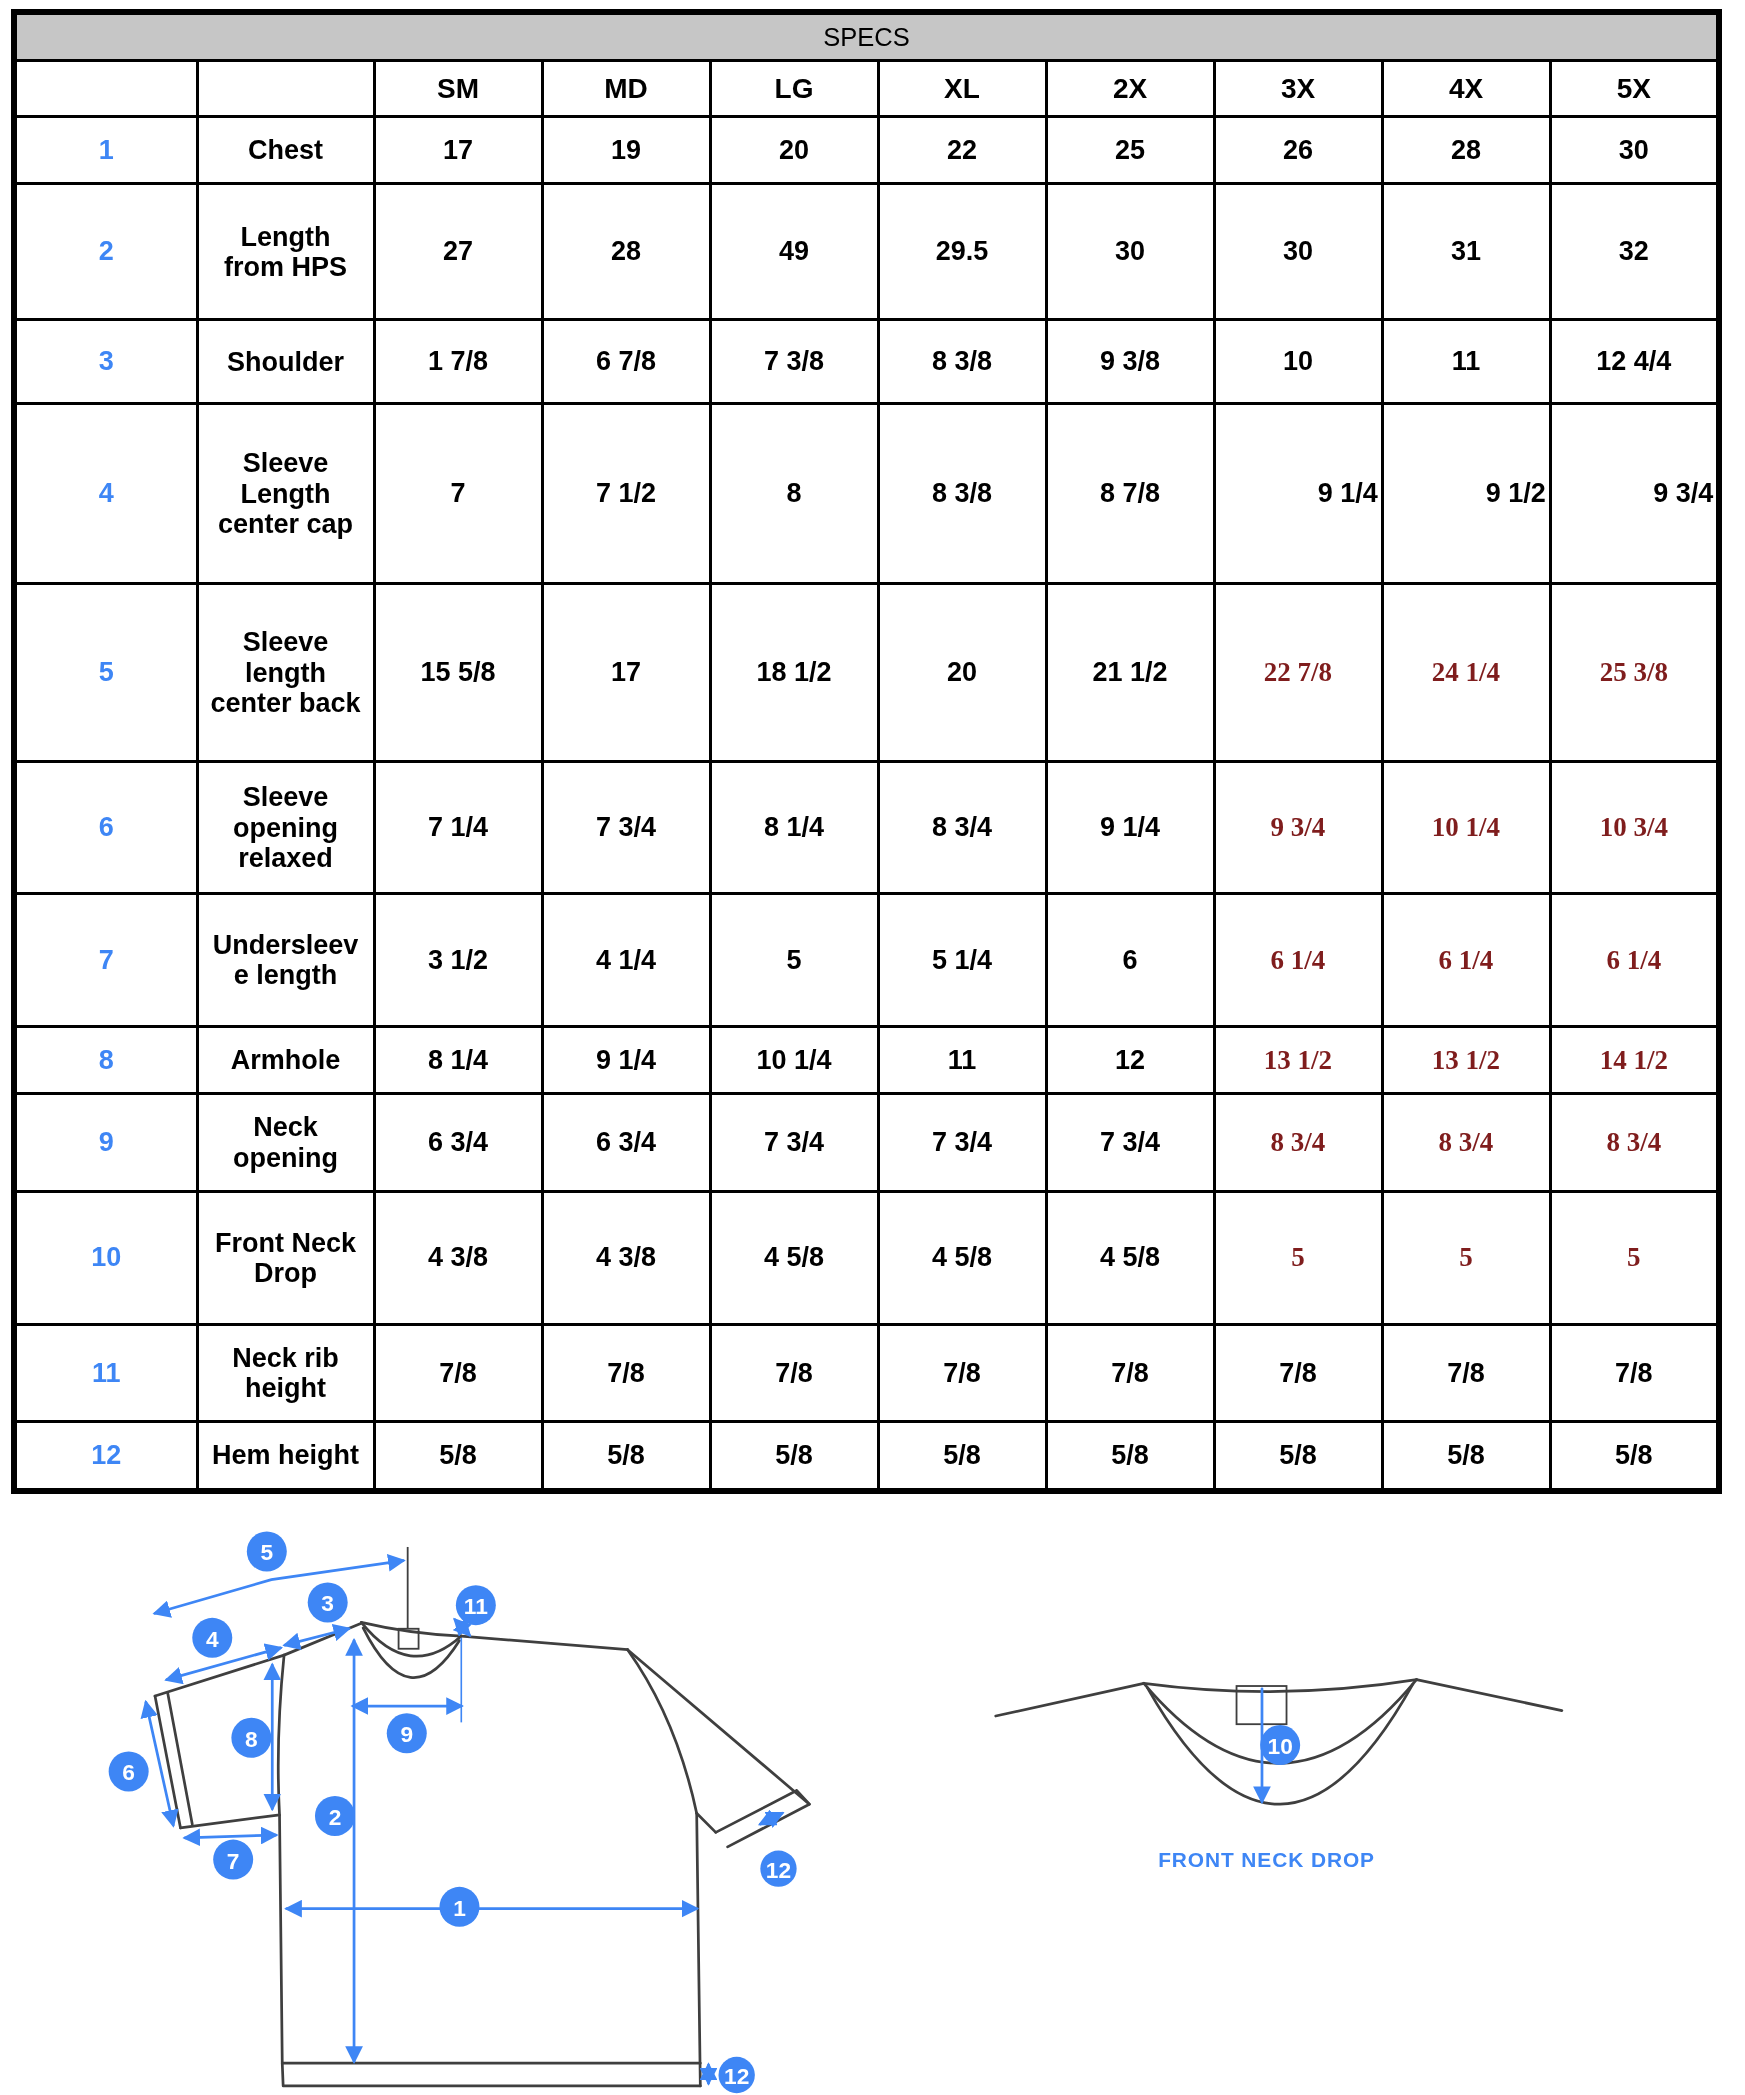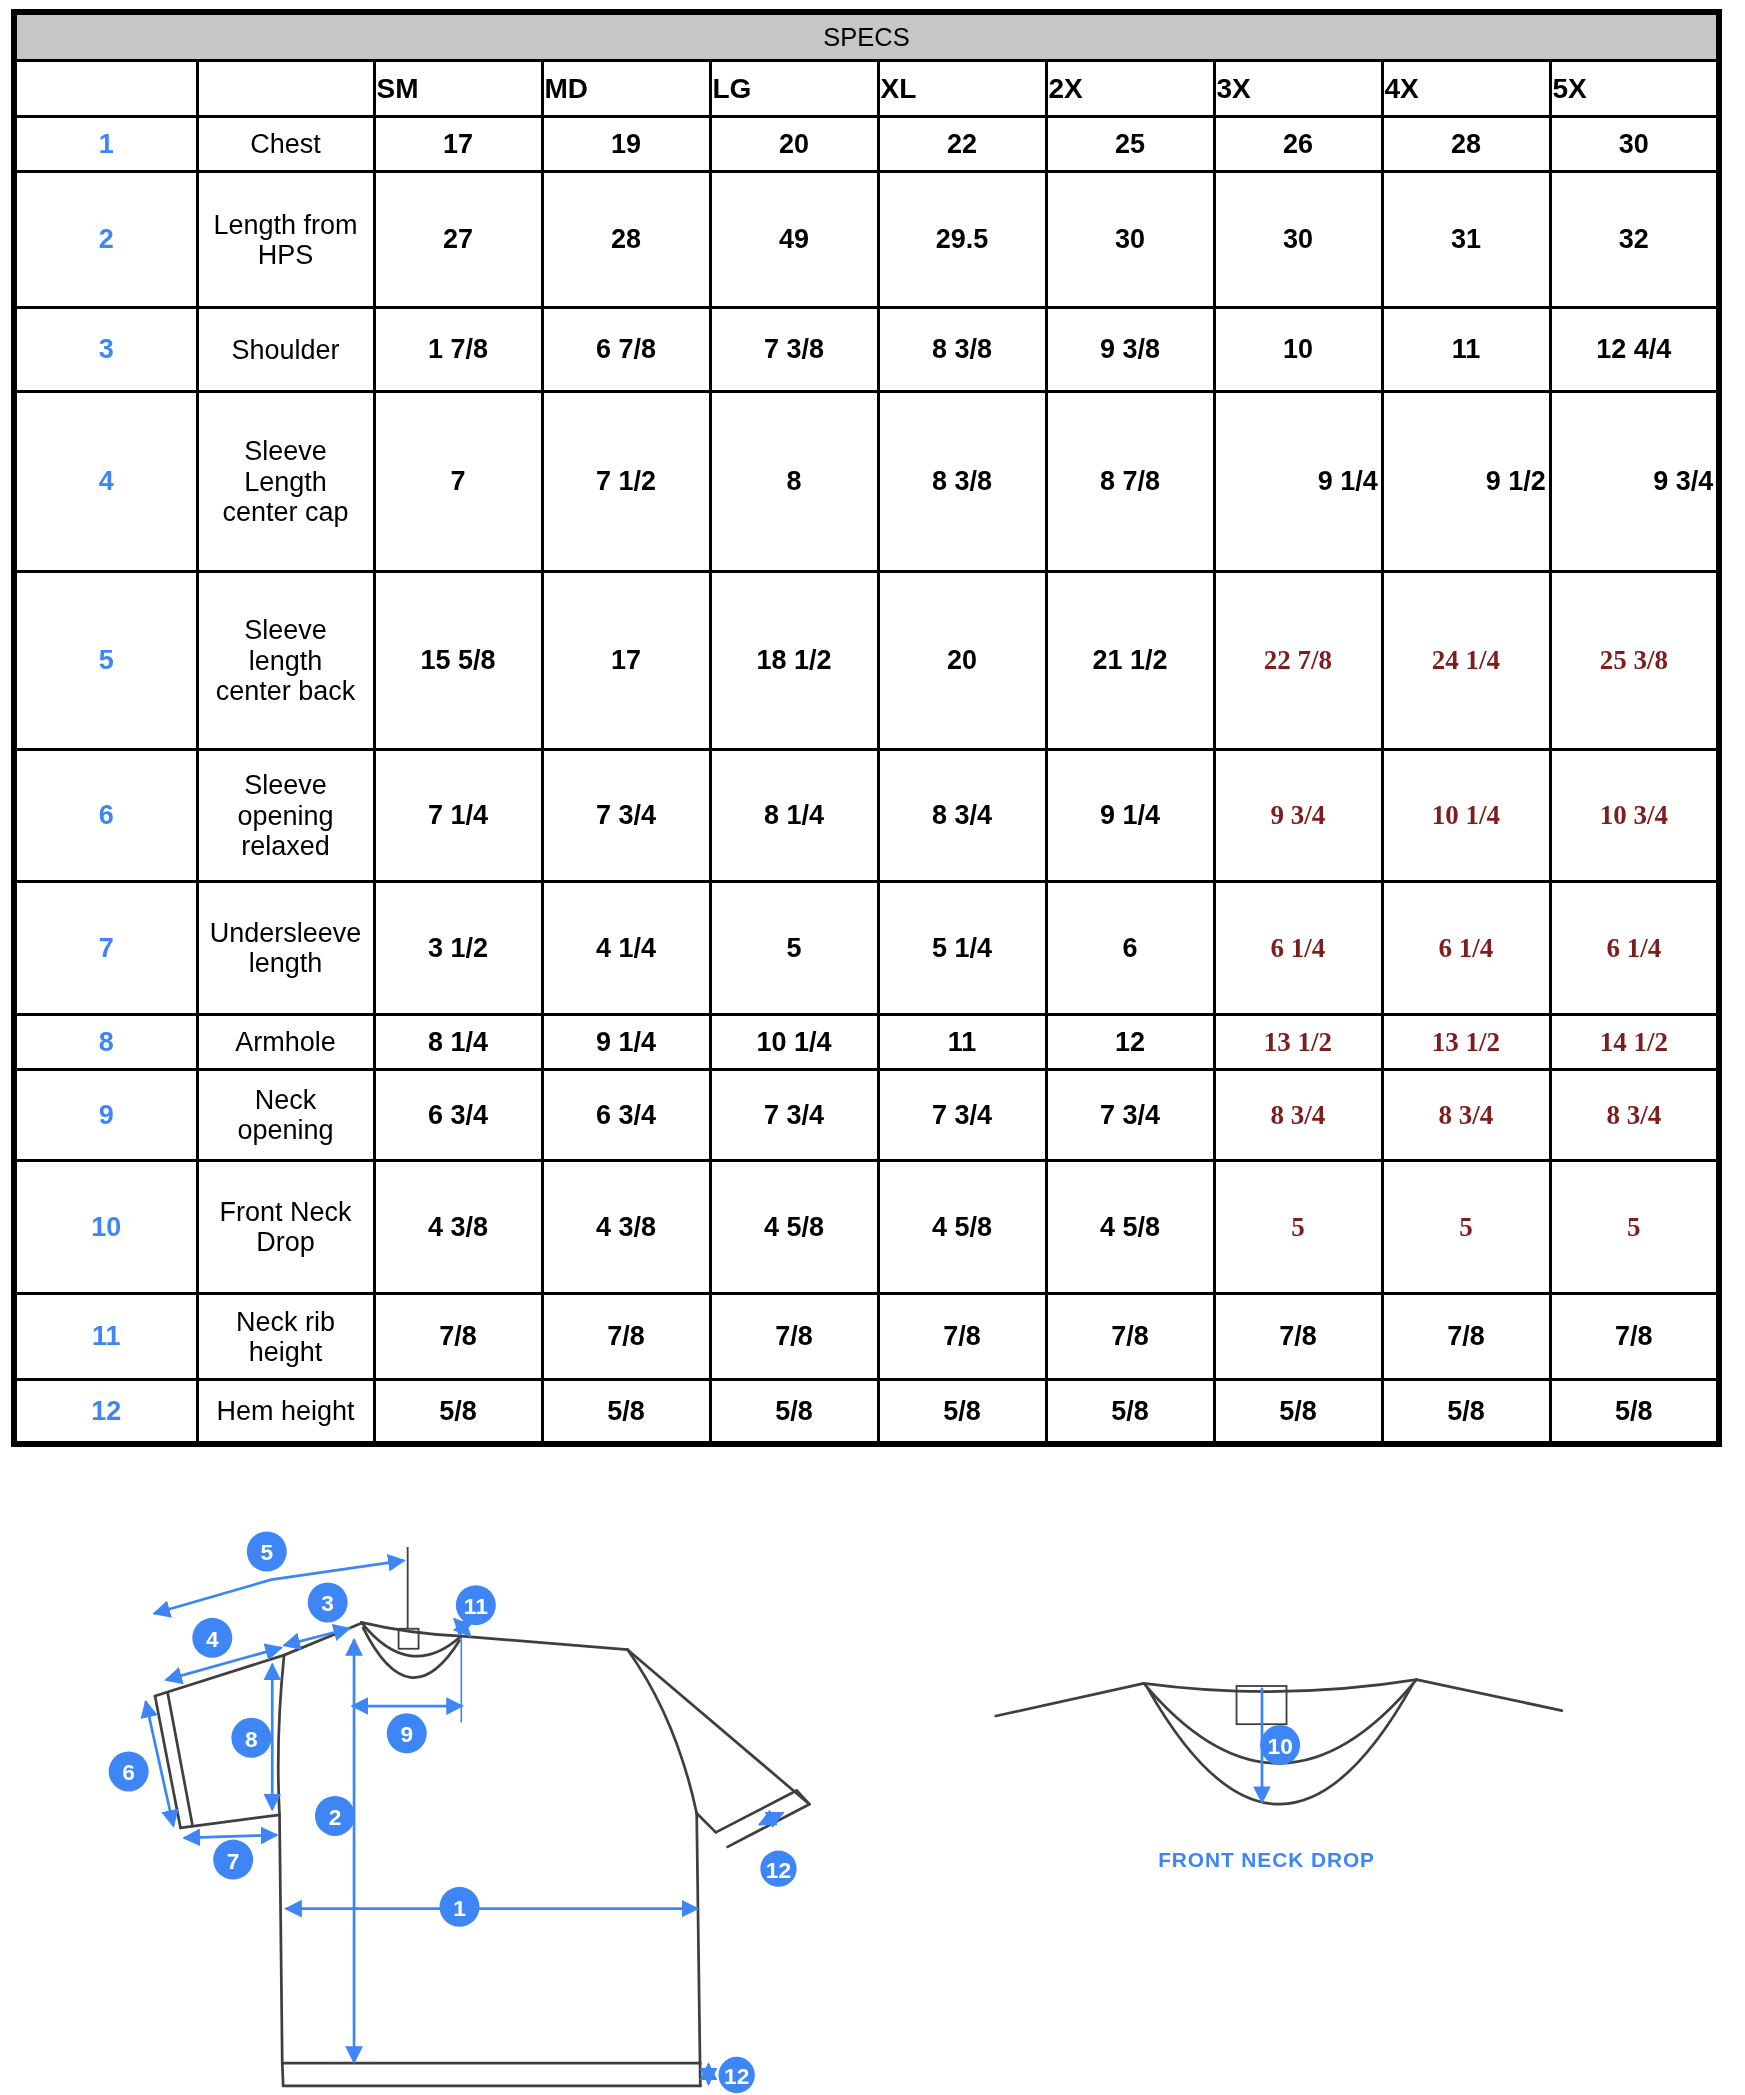--- a/index.html
+++ b/index.html
@@ -3,23 +3,23 @@
 <meta charset="utf-8">
 <style>
   html,body{margin:0;padding:0;background:#fff;}
   body{width:1746px;height:2096px;position:relative;font-family:"Liberation Sans",sans-serif;}
   .page{position:absolute;inset:0;background:#fff;border-radius:7px;}
 
   table.specs{position:absolute;left:11px;top:9px;width:1709px;border-collapse:collapse;table-layout:fixed;border:6.4px solid #000;}
   table.specs th, table.specs td{border:3.6px solid #000;overflow:hidden;}
   .title-cell{background:#c6c6c6;font-size:25.5px;font-weight:400;text-align:center;height:42px;color:#000;border-bottom:4.5px solid #000;}
   tr.size-head{height:56px;}
-  tr.size-head th{font-size:28px;font-weight:700;text-align:left;color:#000;background:#fff;}
+  tr.size-head th{font-size:28px;font-weight:700;text-align:center;color:#000;background:#fff;}
   td.row-num{color:#3e86f5;font-weight:700;font-size:27px;text-align:center;}
-  td.row-label{font-weight:400;font-size:27px;text-align:center;padding:11px 11px;overflow-wrap:anywhere;line-height:1.12;color:#000;}
+  td.row-label{font-weight:700;font-size:27px;text-align:center;padding:17px 11px;overflow-wrap:anywhere;line-height:1.12;color:#000;}
   td.val{font-weight:700;font-size:27px;text-align:center;color:#000;}
   td.val.gray{color:#7f1d1d;font-family:Liberation Serif, serif;}
   td.val.right{text-align:right;padding-right:2.7px;}
   tbody tr:nth-child(1){height:45px;}
   tbody tr:nth-child(2){height:136px;}
   tbody tr:nth-child(3){height:84px;}
   tbody tr:nth-child(4){height:180px;}
   tbody tr:nth-child(5){height:178px;}
   tbody tr:nth-child(6){height:132px;}
   tbody tr:nth-child(7){height:133px;}

